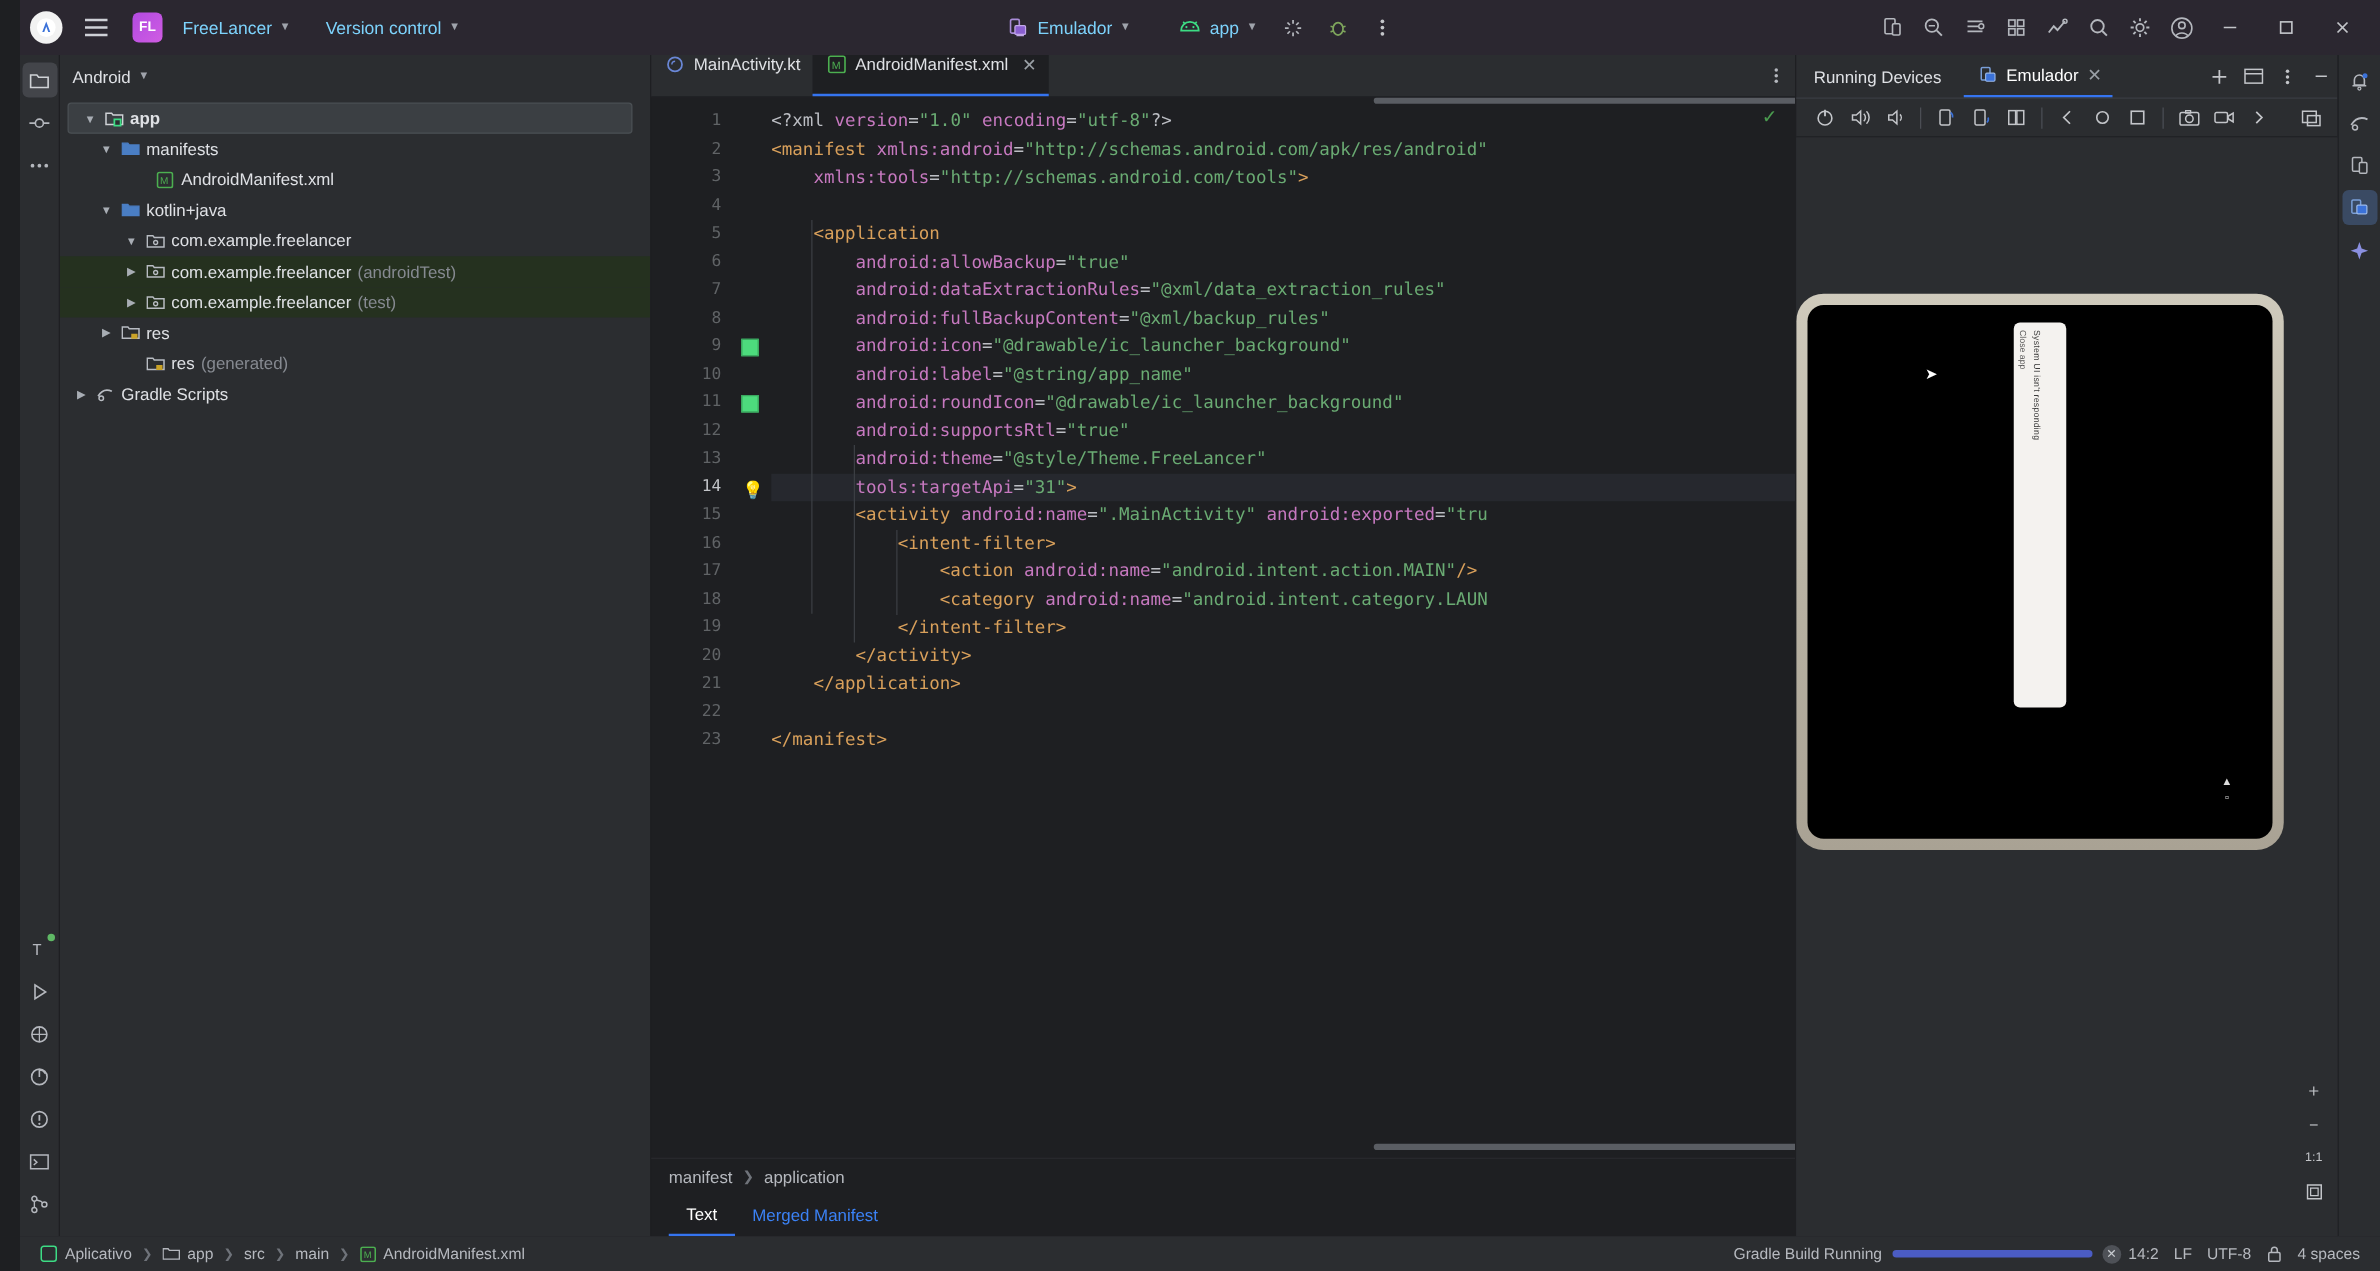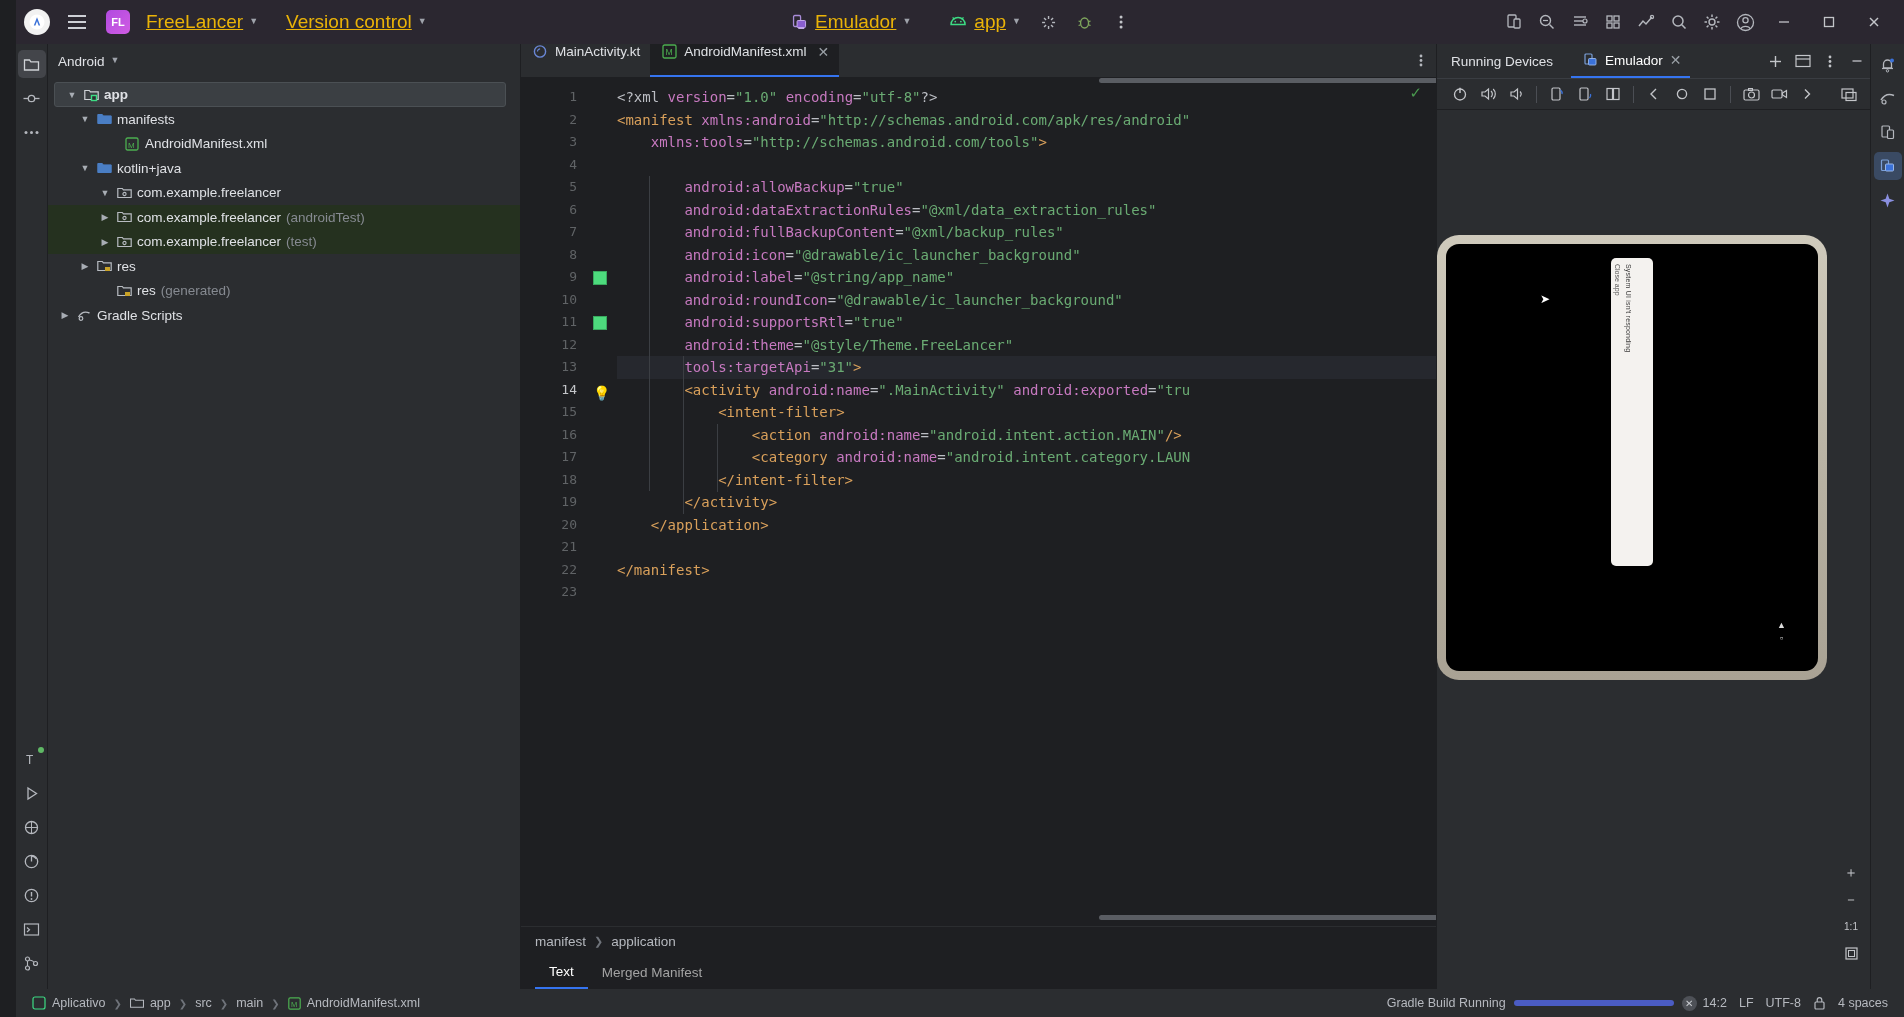--- a/index.html
+++ b/index.html
@@ -24,21 +24,21 @@
   }
   .hamburger { width: 34px; height: 30px; display: flex; flex-direction: column;
     justify-content: center; align-items: center; gap: 4px; cursor: pointer; border-radius: 4px; }
   .hamburger span { display: block; width: 18px; height: 2px; background: #ced0d6; }
   .proj-badge {
     width: 24px; height: 24px; border-radius: 5px;
     background: linear-gradient(135deg,#b14ae0,#d05ce3);
     color: #fff; font-size: 11px; font-weight: bold;
     display: flex; align-items: center; justify-content: center; margin: 0 8px 0 10px;
   }
-  .tb-text { font-size: 19px; color: #eab308; text-decoration: underline; }
+  .tb-text { font-size: 14px; color: #7dd3fc; }
   .chev { font-size: 9px; color: #9fa3ab; margin-left: 6px; position: relative; top: -1px; }
   .tb-item { display: flex; align-items: center; padding: 4px 6px; border-radius: 5px; cursor: default; }
   .vc { margin-left: 14px; }
 
   .tb-center {
     position: absolute; left: 50%; transform: translateX(-50%);
     display: flex; align-items: center; gap: 4px;
   }
   .run-sel { display: flex; align-items: center; padding: 5px 8px; border-radius: 5px; }
   .tb-icon-btn {
@@ -124,21 +124,21 @@
     background: #5a5d63; border-radius: 3px; }
 
   .breadcrumb {
     height: 30px; background: #1e1f22; display: flex; align-items: center; gap: 8px;
     padding-left: 14px; font-size: 13.5px; color: #b6b9bf; border-top: 1px solid #2b2d30;
   }
   .bc-sep { color: #6f737a; font-size: 11px; }
   .editor-bottom-tabs {
     height: 33px; background: #1e1f22; display: flex; align-items: stretch; gap: 0; padding-left: 14px;
   }
-  .ebtab { display: flex; align-items: center; padding: 0 14px; font-size: 13.5px; color: #a3a3a3; cursor: pointer; }
+  .ebtab { display: flex; align-items: center; padding: 0 14px; font-size: 13.5px; color: #3b82f6; cursor: pointer; }
   .ebtab.active { color: #ffffff; border-bottom: 2px solid #3574f0; }
 
   
   .device-panel {
     width: 434px; flex: 0 0 434px; background: #2b2d30; display: flex; flex-direction: column;
     border-left: 1px solid #1e1f22;
   }
   .dp-header { height: 34px; display: flex; align-items: center; padding-left: 14px; gap: 0; }
   .dp-title { font-size: 13.5px; color: #dfe1e5; }
   .dp-tab {
@@ -621,20 +621,21 @@
               <div class="gline">23</div>
             </div>
           <div class="code-body" id="codebody">
             <div class="indent-guide" style="left:66px; top:90px; height:315px;"></div>
             <div class="indent-guide" style="left:100px; top:270px; height:158px;"></div>
             <div class="indent-guide" style="left:134px; top:338px; height:68px;"></div>
           <div class="cline"><span class="t-plain">&lt;?xml </span><span class="t-attr">version</span><span class="t-plain">=</span><span class="t-str">"1.0"</span><span class="t-plain"> </span><span class="t-attr">encoding</span><span class="t-plain">=</span><span class="t-str">"utf-8"</span><span class="t-plain">?&gt;</span></div>
               <div class="cline"><span class="t-tag">&lt;manifest </span><span class="t-attr">xmlns:android</span><span class="t-plain">=</span><span class="t-str">"http://schemas.android.com/apk/res/android"</span></div>
               <div class="cline"><span class="t-plain">    </span><span class="t-attr">xmlns:tools</span><span class="t-plain">=</span><span class="t-str">"http://schemas.android.com/tools"</span><span class="t-tag">&gt;</span></div>
               <div class="cline"><span class="t-plain"></span></div>
+              <div class="cline"><span class="t-plain">    </span><span class="t-tag">&lt;application</span></div>
               <div class="cline"><span class="t-plain">        </span><span class="t-attr">android:allowBackup</span><span class="t-plain">=</span><span class="t-str">"true"</span></div>
               <div class="cline"><span class="t-plain">        </span><span class="t-attr">android:dataExtractionRules</span><span class="t-plain">=</span><span class="t-str">"@xml/data_extraction_rules"</span></div>
               <div class="cline"><span class="t-plain">        </span><span class="t-attr">android:fullBackupContent</span><span class="t-plain">=</span><span class="t-str">"@xml/backup_rules"</span></div>
               <div class="cline"><span class="t-plain">        </span><span class="t-attr">android:icon</span><span class="t-plain">=</span><span class="t-str">"@drawable/ic_launcher_background"</span></div>
               <div class="cline"><span class="t-plain">        </span><span class="t-attr">android:label</span><span class="t-plain">=</span><span class="t-str">"@string/app_name"</span></div>
               <div class="cline"><span class="t-plain">        </span><span class="t-attr">android:roundIcon</span><span class="t-plain">=</span><span class="t-str">"@drawable/ic_launcher_background"</span></div>
               <div class="cline"><span class="t-plain">        </span><span class="t-attr">android:supportsRtl</span><span class="t-plain">=</span><span class="t-str">"true"</span></div>
               <div class="cline"><span class="t-plain">        </span><span class="t-attr">android:theme</span><span class="t-plain">=</span><span class="t-str">"@style/Theme.FreeLancer"</span></div>
               <div class="cline cur-line"><span class="t-plain">        </span><span class="t-attr">tools:targetApi</span><span class="t-plain">=</span><span class="t-str">"31"</span><span class="t-tag">&gt;</span></div>
               <div class="cline"><span class="t-plain">        </span><span class="t-tag">&lt;activity </span><span class="t-attr">android:name</span><span class="t-plain">=</span><span class="t-str">".MainActivity"</span><span class="t-plain"> </span><span class="t-attr">android:exported</span><span class="t-plain">=</span><span class="t-str">"tru</span></div>

